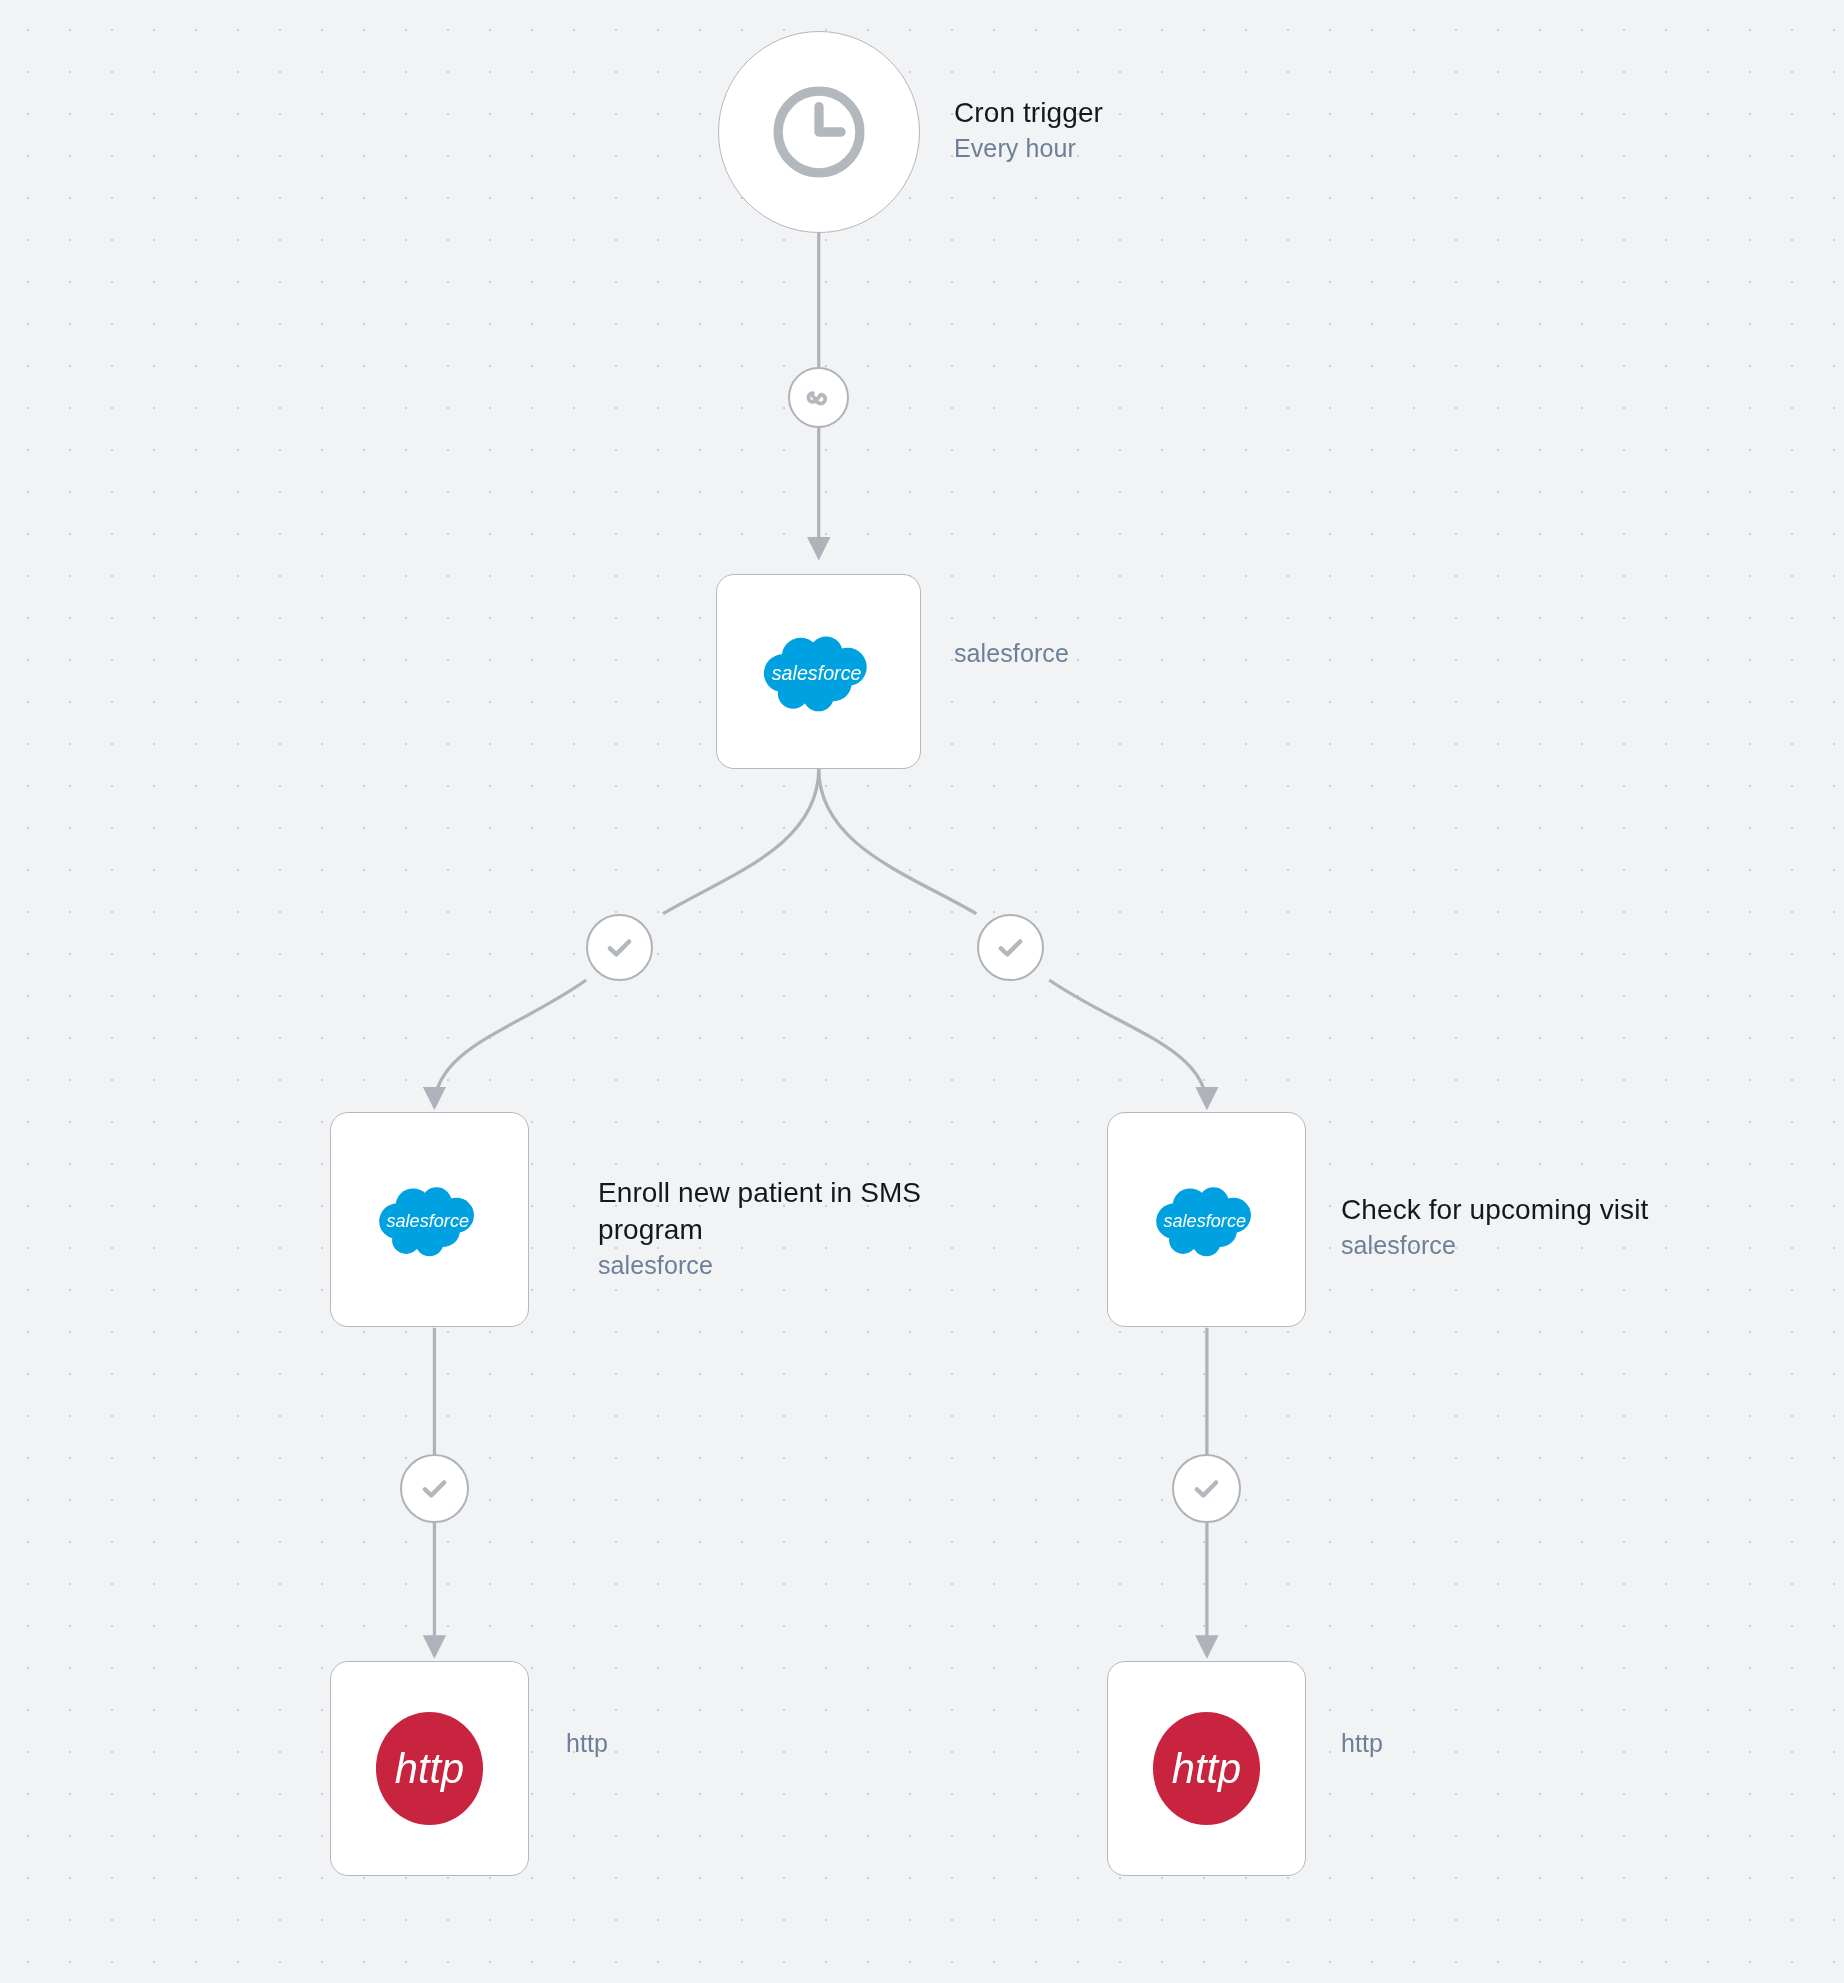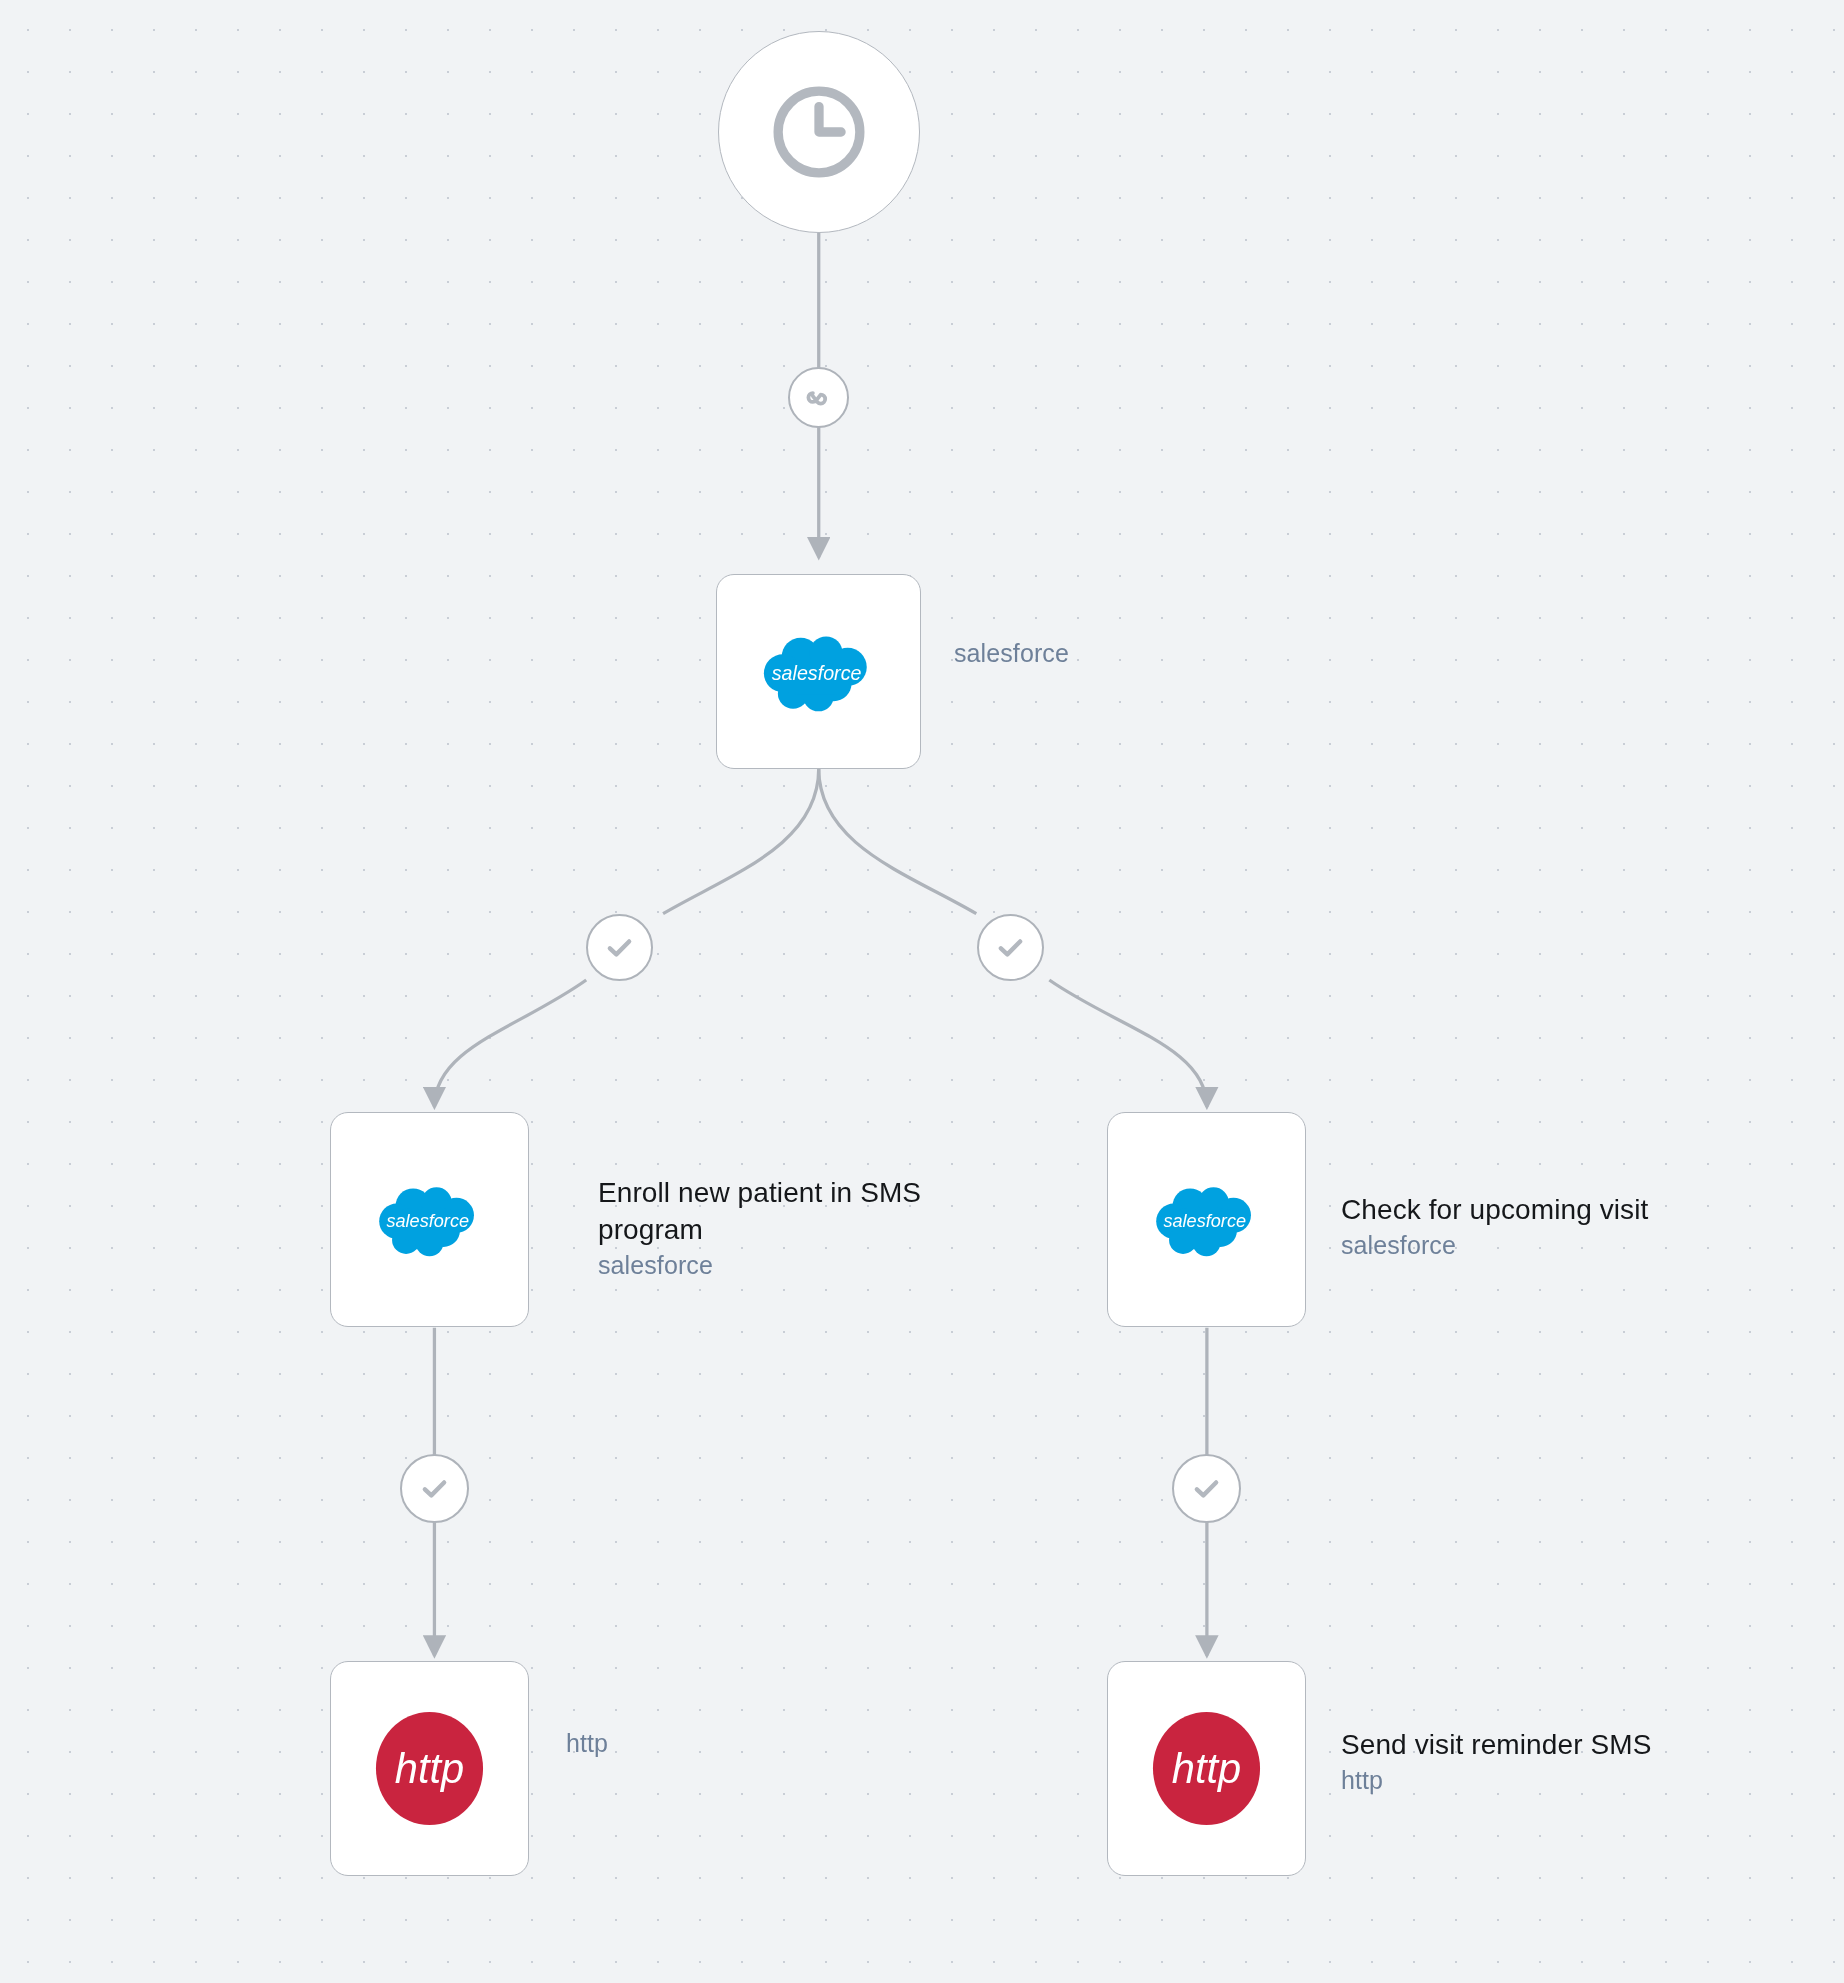--- a/index.html
+++ b/index.html
@@ -108,20 +108,24 @@
     <line x1="452" y1="1382" x2="452" y2="1723" stroke="#aeb3ba" stroke-width="3.4" marker-end="url(#arrow)"></line>
 
     <line x1="1256" y1="1382" x2="1256" y2="1723" stroke="#aeb3ba" stroke-width="3.4" marker-end="url(#arrow)"></line>
   </svg>
 
   <div class="node trigger" style="left:718px; top:31px; width:202px; height:202px;">
     <svg class="clock" viewBox="0 0 48 48">
       <circle cx="24" cy="24" r="18.5" fill="none" stroke="#b3b8bf" stroke-width="4.2"></circle>
       <path d="M 24 12.5 L 24 24 L 34 24" fill="none" stroke="#b3b8bf" stroke-width="4.2" stroke-linecap="round" stroke-linejoin="round"></path>
     </svg>
+  </div>
+  <div class="label" style="left:954px; top:94px; width:403px;">
+    <div class="title">Cron trigger</div>
+    <div class="subtitle">Every hour</div>
   </div>
 
   <div class="badge" style="left:788px; top:367px; width:61px; height:61px;">
     <svg width="33" height="33" viewBox="0 0 40 40">
       <path d="M 13.2 14.6 a 5.4 5.4 0 1 0 0 10.8 a 5.4 5.4 0 0 0 4.1 -1.9 l 5.4 -7
                a 5.4 5.4 0 1 1 0 10.8 a 5.4 5.4 0 0 1 -4.1 -1.9 l -5.4 -7" fill="none" stroke="#b3b8bf" stroke-width="4.6" stroke-linecap="round" stroke-linejoin="round"></path>
     </svg>
   </div>
 
   <div class="node action" style="left:716px; top:574px; width:205px; height:195px;">
@@ -219,18 +223,17 @@
     <div class="subtitle">http</div>
   </div>
 
   <div class="node action" style="left:1107px; top:1661px; width:199px; height:215px;">
     <svg class="http-logo" width="119" height="119" viewBox="0 0 120 120">
       <ellipse cx="60" cy="60" rx="54" ry="57" fill="#c9243f"></ellipse>
       <text x="60" y="75" text-anchor="middle" fill="#ffffff" font-family="'Liberation Sans', sans-serif" font-size="42" font-style="italic" font-weight="400">http</text>
     </svg>
   </div>
   <div class="label" style="left:1341px; top:1726px; width:442px;">
-    <div class="title">Send visit reminder SMS</div>
     <div class="subtitle">http</div>
   </div>
 
 </div>
 
 
 </body></html>

